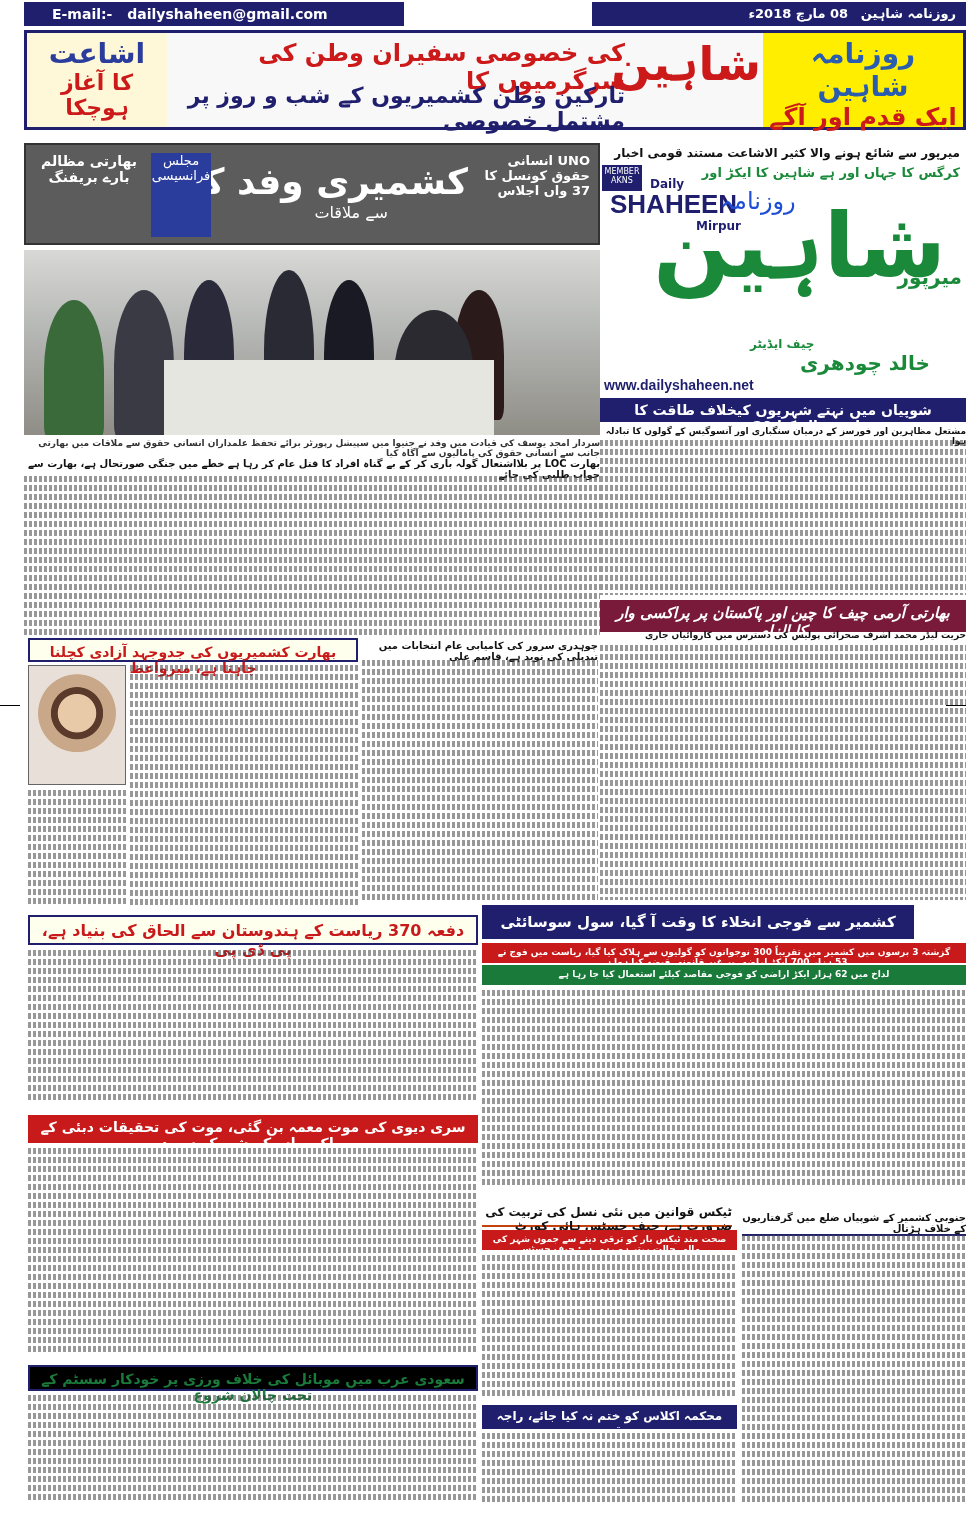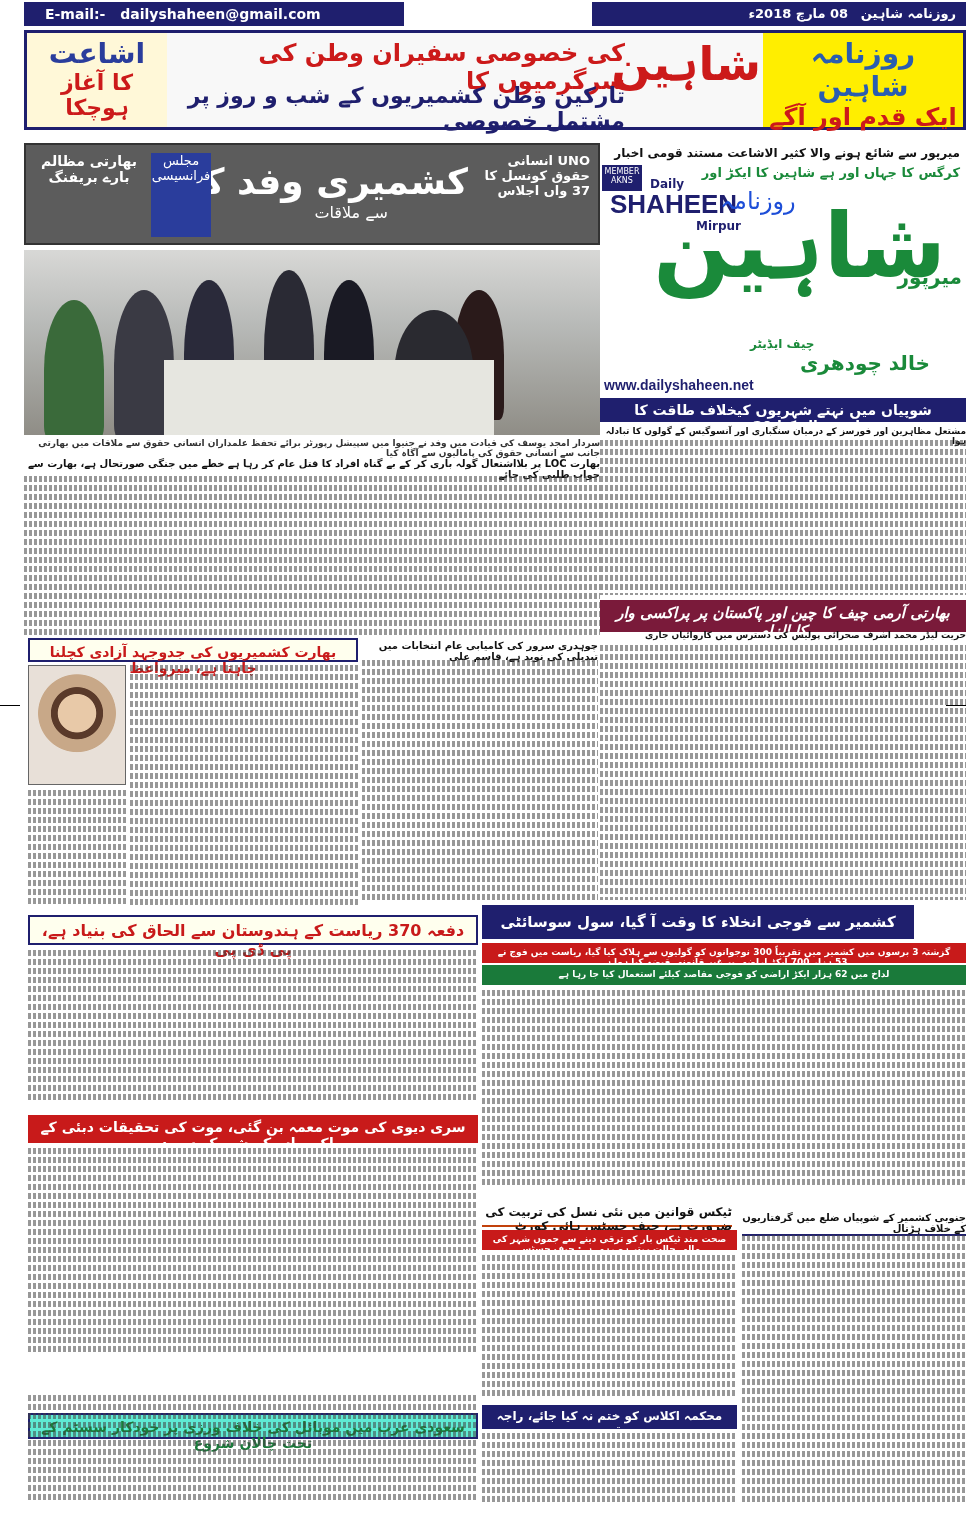--- a/index.html
+++ b/index.html
@@ -1,19 +1,19 @@
 <!DOCTYPE html>
 <html><head>
 <meta charset="utf-8">
 <style>
   * { box-sizing: border-box; margin: 0; padding: 0; }
   body { width: 966px; height: 1515px; background: #fff; font-family: "DejaVu Sans", sans-serif; position: relative; overflow: hidden; }
   .abs { position: absolute; }
   .urdu { direction: rtl; font-family: "DejaVu Sans", sans-serif; }
-  .topbar-email { left: 24px; top: 2px; width: 380px; height: 24px; background:#1f1f6e; color:#fff; font-weight:bold; font-size:14px; padding:4px 21px; }
+  .topbar-email { left: 24px; top: 2px; width: 380px; height: 24px; background:#1f1f6e; color:#fff; font-weight:bold; font-size:14px; padding:4px 28px; }
   .topbar-date { left: 592px; top: 2px; width: 374px; height: 24px; background:#1f1f6e; color:#fff; font-weight:bold; font-size:13px; padding:4px 10px; text-align:right; }
   .topad { left: 24px; top: 30px; width: 942px; height: 100px; border:3px solid #1f1f6e; background:#f8f8f8; }
   .topad-left { position:absolute; left:0; top:0; width:140px; height:94px; background:#fff8d8; text-align:center; }
   .topad-left .l1 { color:#2a3d9c; font-size:28px; font-weight:bold; margin-top:4px; }
   .topad-left .l2 { color:#cc1a1a; font-size:22px; font-weight:bold; }
   .topad-mid { position:absolute; left:148px; top:0; width:590px; height:94px; }
   .topad-mid .brand { position:absolute; right:4px; top:4px; color:#cc1a1a; font-size:46px; font-weight:bold; }
   .topad-mid .l1 { position:absolute; right:140px; top:6px; color:#cc1a1a; font-size:24px; font-weight:bold; }
   .topad-mid .l2 { position:absolute; right:140px; top:50px; color:#1f1f6e; font-size:22px; font-weight:bold; }
   .topad-right { position:absolute; right:0; top:0; width:200px; height:94px; background:#ffee00; text-align:center; }
@@ -404,21 +404,21 @@
     <span class="ln"></span>
     <span class="ln"></span>
     <span class="ln"></span>
     <span class="ln"></span>
     <span class="ln"></span>
     <span class="ln"></span>
     <span class="ln"></span>
     <span class="ln"></span>
 </div>
 
-<div class="abs section-head boxed urdu" style="left:28px;top:1365px;width:450px;height:26px;font-size:14px;color:#1a7a3a;background:#5eead4;margin-top:48px;">سعودی عرب میں موبائل کی خلاف ورزی پر خودکار سسٹم کے تحت چالان شروع</div>
+<div class="abs section-head boxed urdu" style="left:28px;top:1365px;width:450px;height:26px;font-size:14px;color:#1a7a3a;background:#000000;">سعودی عرب میں موبائل کی خلاف ورزی پر خودکار سسٹم کے تحت چالان شروع</div>
 <div class="abs col-text" style="left:28px;top:1395px;width:450px;height:115px;">
   <span class="ln"></span>
     <span class="ln"></span>
     <span class="ln"></span>
     <span class="ln"></span>
     <span class="ln"></span>
     <span class="ln"></span>
     <span class="ln"></span>
     <span class="ln"></span>
     <span class="ln"></span>

